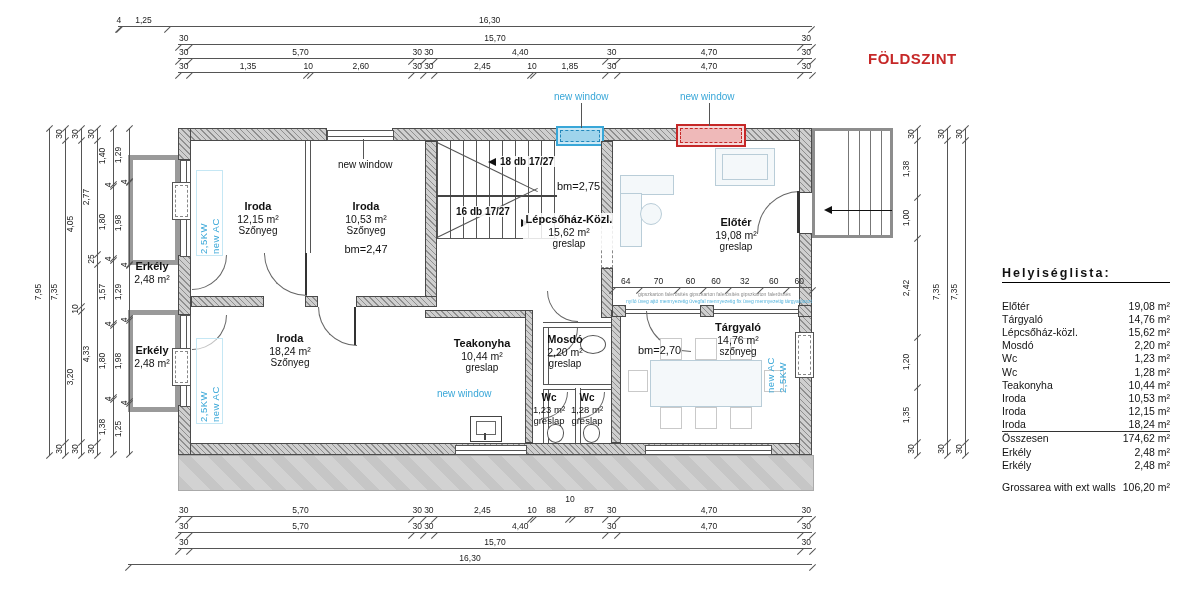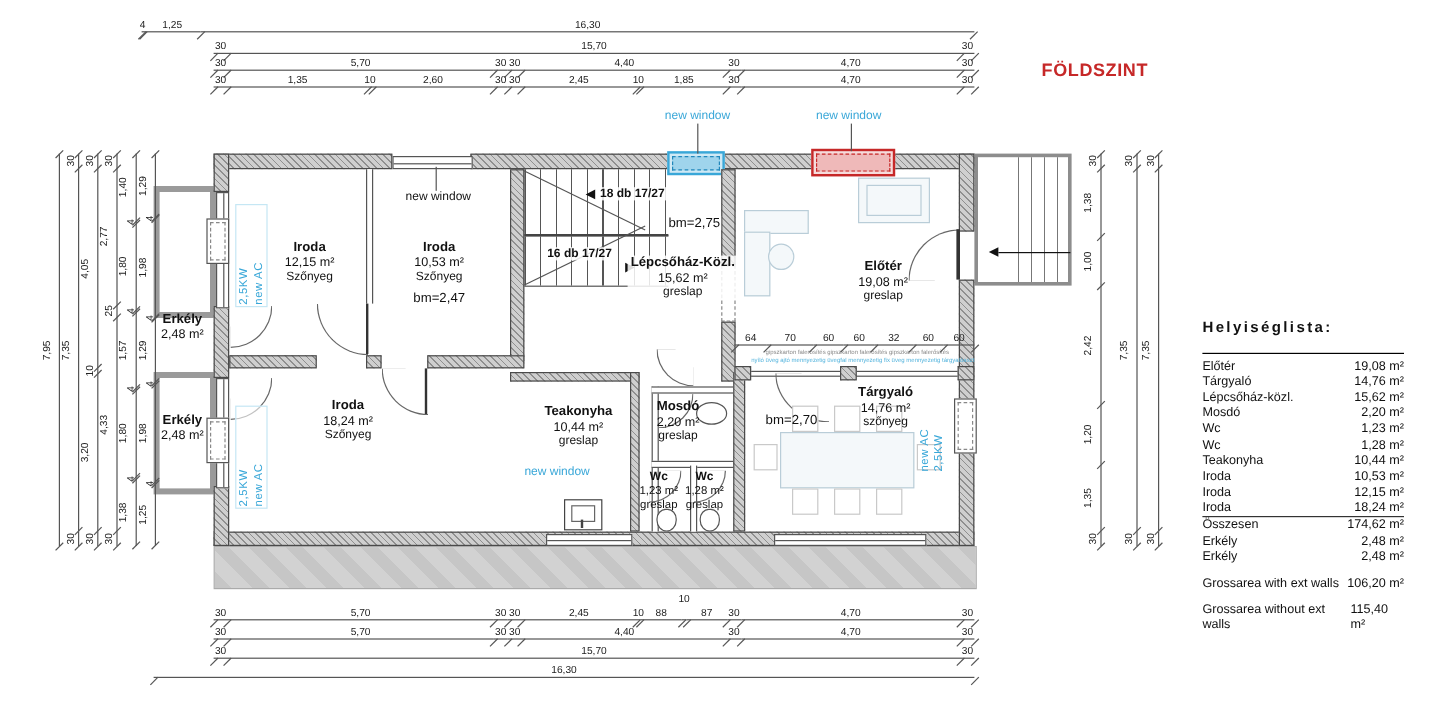--- a/index.html
+++ b/index.html
@@ -60,21 +60,21 @@
   .chain.v{width:14px;flex-direction:column;}
   .chain.v .seg{position:relative;border-right:1px solid #555;min-height:0;}
   .chain.v .seg::before{content:'';position:absolute;right:-5px;top:-.5px;width:9px;height:1px;background:#555;transform:rotate(-45deg);}
   .chain.v .seg:last-child::after{content:'';position:absolute;right:-5px;bottom:-.5px;width:9px;height:1px;background:#555;transform:rotate(-45deg);}
   .chain.v .dlab{position:absolute;right:2px;top:50%;transform:translateY(-50%) rotate(-90deg);font-size:8.5px;color:#222;white-space:nowrap;}
   
   .furn{position:absolute;border:1px solid #b9cdd8;background:#f4f8fa;}
   .furn2{position:absolute;border:1px solid #c9c9c9;background:#fff;}
   
   .roomlist{position:absolute;width:168px;font-size:10.5px;}
-  .rl-head{font-size:12.5px;font-weight:bold;letter-spacing:2px;border-bottom:1.5px solid #000;padding-bottom:14px;margin-bottom:3px;}
+  .rl-head{font-size:12.5px;font-weight:bold;letter-spacing:2px;border-bottom:1.5px solid #000;padding-bottom:2px;margin-bottom:16px;}
   .trow{display:flex;justify-content:space-between;padding:.6px 0;}
   .trow.sep{border-top:1px solid #333;}
   .gross .trow{margin-top:9px;}
 </style>
 </head>
 <body>
 
 <div id="canvas">
 
   <div class="plantitle" style="left:868px;top:50px;">FÖLDSZINT</div>
@@ -684,20 +684,16 @@
         <div class="trow">
           <span>Erkély</span>
           <span>2,48 m²</span>
         </div>
       </div>
     <div class="gross">
         <div class="trow">
           <span>Grossarea with ext walls</span>
           <span>106,20 m²</span>
         </div>
-        <div class="trow">
-          <span>Grossarea without ext walls</span>
-          <span>115,40 m²</span>
-        </div>
       </div>
   </div>
 
 </div>
 
 </body></html>

